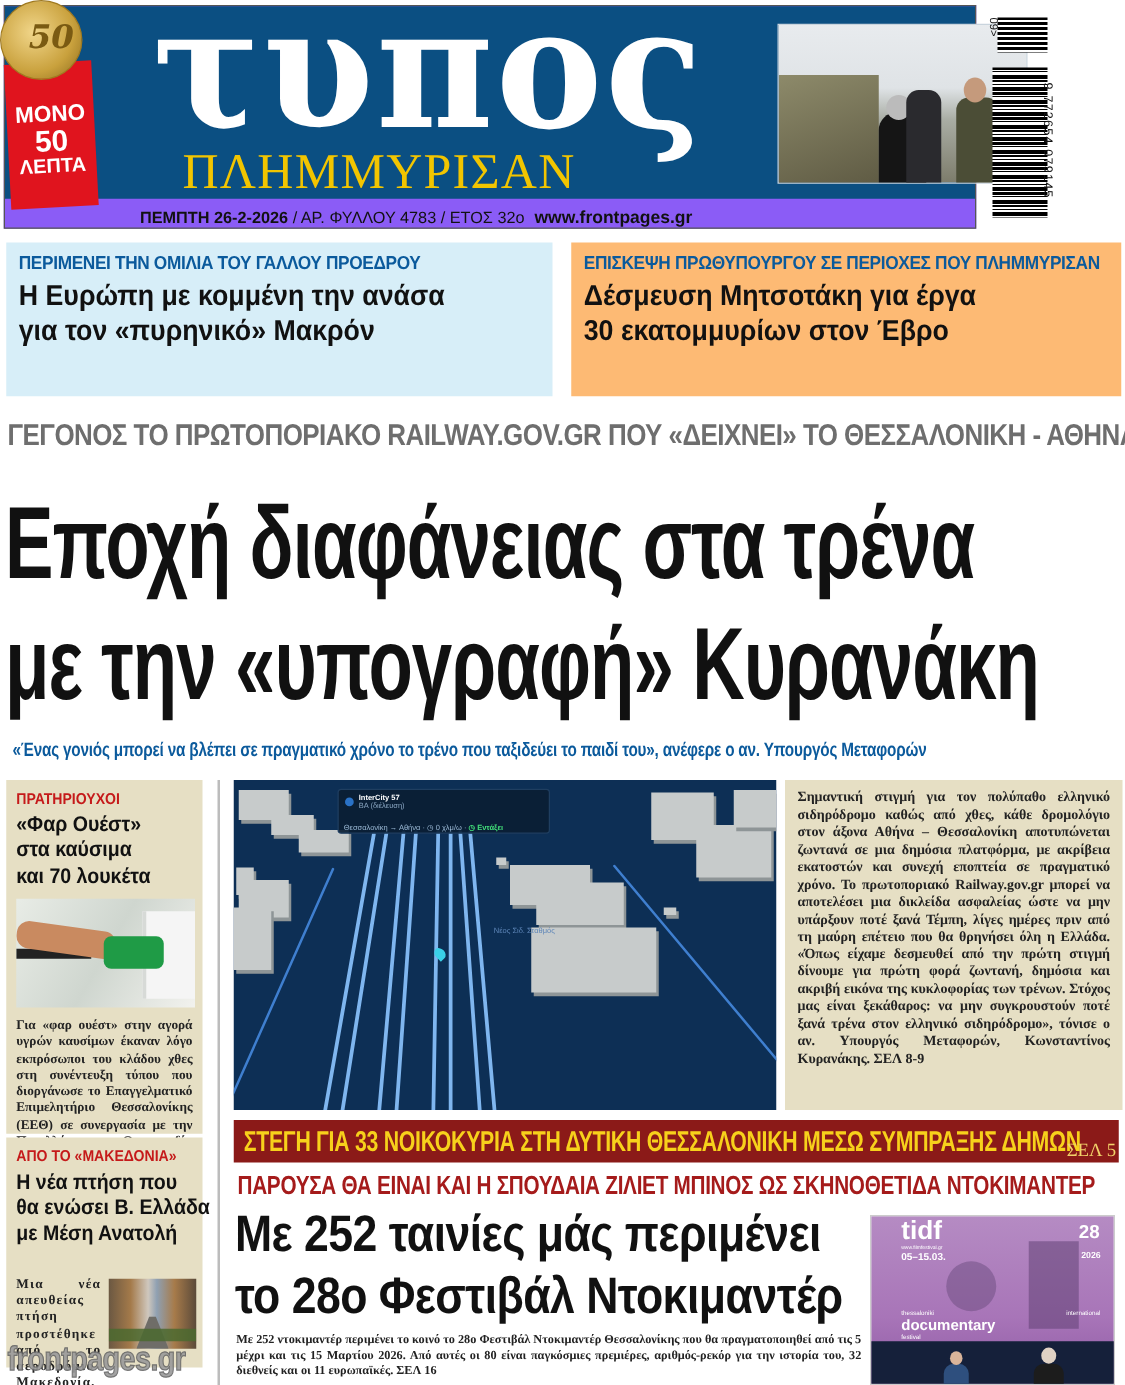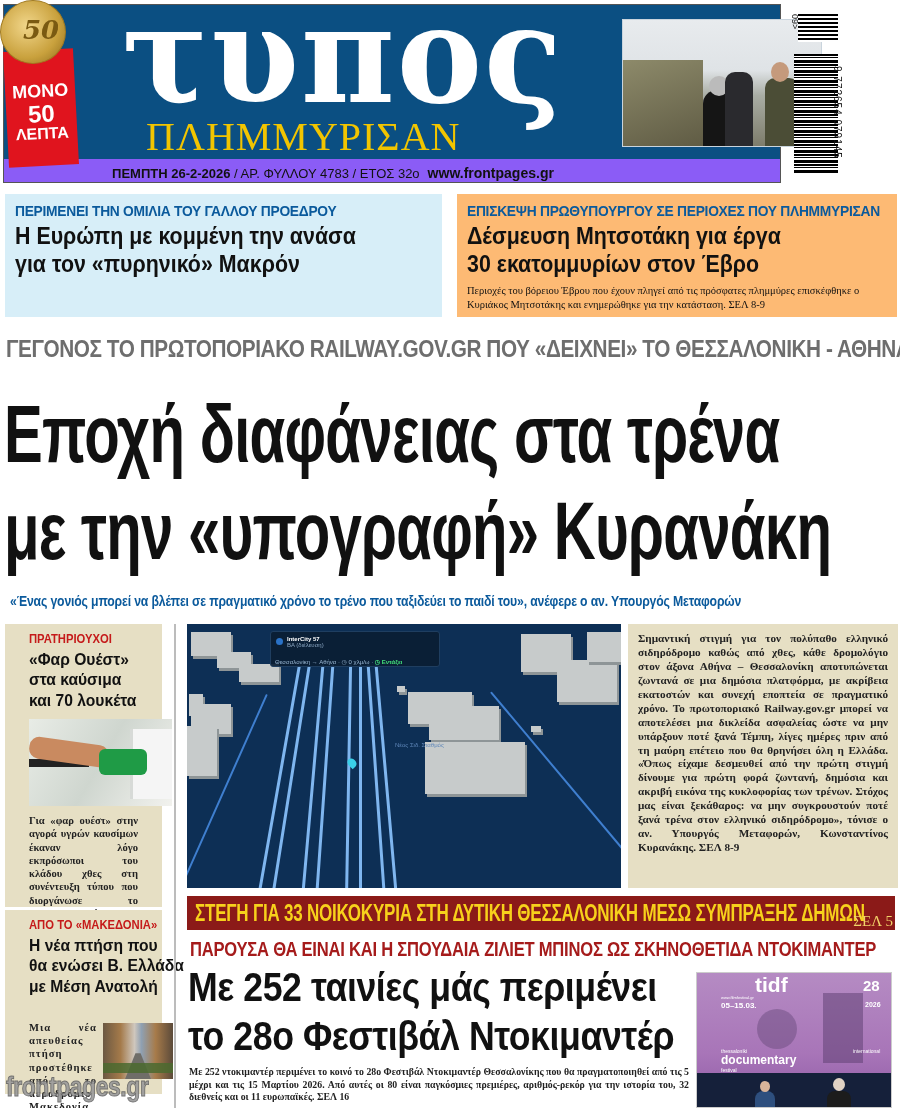--- a/index.html
+++ b/index.html
@@ -45,21 +45,21 @@
   .top-body { font-family: "Liberation Serif", serif; font-size: 10.5px; line-height: 1.3; margin-top: 6px; }
 
   
   .lead-kicker { position: absolute; left: 6px; top: 335px; width: 890px; font-size: 24px; font-weight: bold; color: #6e6e6e; white-space: nowrap; transform: scaleX(0.865); transform-origin: left; letter-spacing: -0.5px; }
   .lead-title { position: absolute; left: 4px; font-size: 78px; font-weight: bold; color: #111; white-space: nowrap; transform-origin: left; letter-spacing: -1px; line-height: 1; }
   .lead-title.l1 { top: 395px; transform: scaleX(0.745) scaleY(1.05); }
   .lead-title.l2 { top: 492px; transform: scaleX(0.745) scaleY(1.05); }
   .lead-quote { position: absolute; left: 10px; top: 592px; font-size: 15.5px; font-weight: bold; color: #0b5a9c; white-space: nowrap; transform: scaleX(0.79); transform-origin: left; letter-spacing: -0.2px; }
 
   
-  .side-box { position: absolute; left: 5px; width: 157px; background: #e6dfc4; padding: 8px 24px; }
+  .side-box { position: absolute; left: 5px; width: 157px; background: #e6dfc4; padding: 8px 8px; }
   .side-box.s1 { top: 624px; height: 283px; }
   .side-box.s2 { top: 910px; height: 184px; }
   .kicker-red { color: #c51a1a; font-weight: bold; font-size: 12.5px; white-space: nowrap; transform: scaleX(0.9); transform-origin: left; }
   .side-title { font-weight: bold; font-size: 17px; line-height: 1.2; margin-top: 4px; transform: scaleX(0.92); transform-origin: left; white-space: nowrap; }
   .fuel-photo { position: relative; width: 143px; height: 87px; margin-top: 8px; overflow: hidden;
     background: linear-gradient(120deg, #e8ece6 0%, #cfd6cf 50%, #f2f2ee 100%); }
   .fuel-photo .arm { position:absolute; left:0; top:22px; width:80px; height:22px; background:#c98a60; border-radius: 10px; transform: rotate(8deg); }
   .fuel-photo .nozzle { position:absolute; left:70px; top:30px; width:48px; height:26px; background:#1f9b46; border-radius: 6px; }
   .fuel-photo .hose { position:absolute; left:0; top:40px; width:60px; height:8px; background:#222; }
   .fuel-photo .car { position:absolute; right:0; top:10px; width:42px; height:70px; background:#f5f5f5; border-left: 3px solid #d7dad7; }
@@ -95,21 +95,21 @@
   .banner-red .page { position: absolute; right: 2px; bottom: 0px; color: #f2d36a; font-family: "Liberation Serif", serif; font-size: 15px; }
   .sub-kicker-red { position: absolute; left: 190px; top: 937px; font-weight: bold; font-size: 21px; color: #a51b1b; white-space: nowrap; transform: scaleX(0.79); transform-origin: left; letter-spacing: -0.3px; }
 
   
   .fest-title { position: absolute; left: 188px; font-weight: bold; font-size: 41px; color: #111; white-space: nowrap; transform: scaleX(0.87); transform-origin: left; letter-spacing: -0.5px; line-height: 1; }
   .fest-title.f1 { top: 967px; }
   .fest-title.f2 { top: 1016px; }
   .fest-body { position: absolute; left: 189px; top: 1066px; width: 500px; font-family: "Liberation Serif", serif; font-size: 9.8px; line-height: 1.28; text-align: justify; color: #222; font-weight: bold; }
   .tidf { position: absolute; left: 696px; top: 972px; width: 196px; height: 136px; overflow: hidden;
     background: linear-gradient(180deg, #b58bc3 0%, #a875b8 60%, #8f5aa5 100%); border: 1px solid #ccc; }
-  .tidf .logo-t { position: absolute; left: 24px; top: 0px; font-size: 21px; font-weight: bold; color: #fff; margin-left: 34px; }
+  .tidf .logo-t { position: absolute; left: 24px; top: 0px; font-size: 21px; font-weight: bold; color: #fff; }
   .tidf .url-t { position: absolute; left: 24px; top: 22px; font-size: 4px; color: #fff; }
   .tidf .dates { position: absolute; left: 24px; top: 28px; font-size: 8px; color: #fff; font-weight: bold; }
   .tidf .num28 { position: absolute; left: 166px; top: 4px; font-size: 15px; color: #fff; font-weight: bold; }
   .tidf .year { position: absolute; left: 168px; top: 28px; font-size: 7px; color: #fff; font-weight: bold; }
   .tidf .city { position: absolute; left: 24px; top: 75px; font-size: 5px; color: #fff; }
   .tidf .doc { position: absolute; left: 24px; top: 80px; font-size: 12px; color: #fff; font-weight: bold; }
   .tidf .fest { position: absolute; left: 24px; top: 94px; font-size: 5px; color: #fff; }
   .tidf .intl { position: absolute; left: 156px; top: 75px; font-size: 5px; color: #fff; }
   .tidf .stage { position: absolute; left: 0; top: 100px; width: 196px; height: 36px; background: #15203a; }
   .tidf .pers1 { position:absolute; left: 58px; top: 118px; width: 20px; height: 18px; background: #2e4f7e; border-radius: 8px 8px 0 0; }
@@ -163,21 +163,20 @@
     <div>για τον «πυρηνικό» Μακρόν</div>
   </div>
 </div>
 
 <div class="top-box top-right">
   <div class="kicker-blue">ΕΠΙΣΚΕΨΗ ΠΡΩΘΥΠΟΥΡΓΟΥ ΣΕ ΠΕΡΙΟΧΕΣ ΠΟΥ ΠΛΗΜΜΥΡΙΣΑΝ</div>
   <div class="top-title">
     <div>Δέσμευση Μητσοτάκη για έργα</div>
     <div>30 εκατομμυρίων στον Έβρο</div>
   </div>
-  <div class="top-body">Περιοχές του βόρειου Έβρου που έχουν πληγεί από τις πρόσφατες πλημμύρες επισκέφθηκε ο Κυριάκος Μητσοτάκης και ενημερώθηκε για την κατάσταση. ΣΕΛ 8-9</div>
 </div>
 
 <div class="lead-kicker">ΓΕΓΟΝΟΣ ΤΟ ΠΡΩΤΟΠΟΡΙΑΚΟ RAILWAY.GOV.GR ΠΟΥ «ΔΕΙΧΝΕΙ» ΤΟ ΘΕΣΣΑΛΟΝΙΚΗ - ΑΘΗΝΑ</div>
 <div class="lead-title l1">Εποχή διαφάνειας στα τρένα</div>
 <div class="lead-title l2">με την «υπογραφή» Κυρανάκη</div>
 <div class="lead-quote">«Ένας γονιός μπορεί να βλέπει σε πραγματικό χρόνο το τρένο που ταξιδεύει το παιδί του», ανέφερε ο αν. Υπουργός Μεταφορών</div>
 
 <div class="side-box s1">
   <div class="kicker-red">ΠΡΑΤΗΡΙΟΥΧΟΙ</div>
   <div class="side-title">

